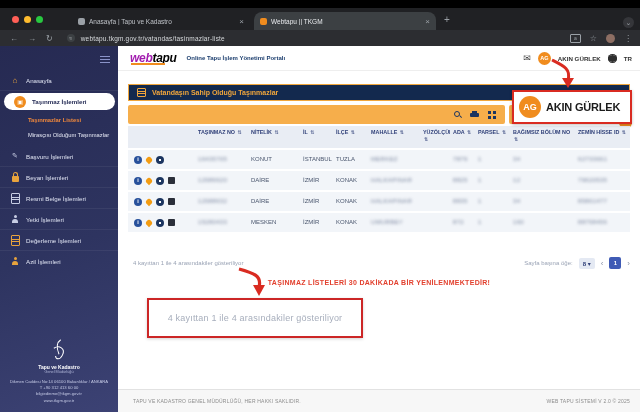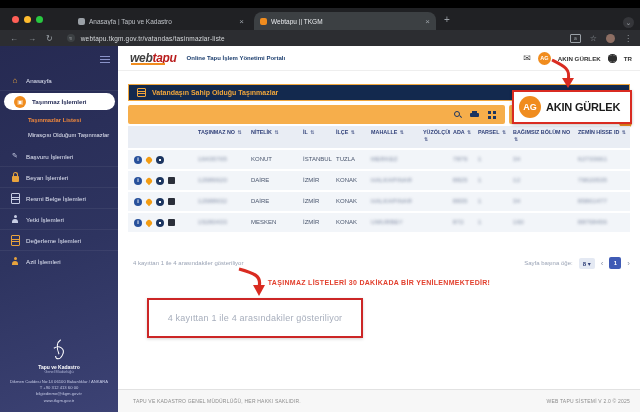--- a/index.html
+++ b/index.html
@@ -63,21 +63,21 @@
   .si-person.orange::before,.si-person.orange::after{background:#e8a33d;}
   .sfoot{position:absolute;left:0;bottom:8px;width:118px;text-align:center;color:#cfd3ea;}
   .slogo{display:block;margin:0 auto 2px;}
   .sorg{font-size:5px;font-weight:bold;color:#fff;}
   .sorgsub{font-size:3.8px;color:#aeb4d6;margin-bottom:5px;}
   .saddr{font-size:4.2px;line-height:1.5;color:#c3c8e4;}
   
   .mainhead{position:absolute;left:118px;top:46px;width:522px;height:24px;background:#fff;
             border-bottom:1px solid #eee;display:flex;align-items:center;}
   .logo{margin-left:12px;font-size:12px;font-weight:bold;font-style:italic;letter-spacing:-.3px;}
-  .logo .lw{color:#404040;} .logo .lt{color:#b91c1c;}
+  .logo .lw{color:#a21caf;} .logo .lt{color:#000000;}
   .logo-underline{position:absolute;left:131px;top:63px;width:34px;height:1.5px;background:#f08c1e;}
   .portalsub{margin-left:10px;font-size:6px;font-weight:bold;color:#1c3e6e;}
   .headright{margin-left:auto;margin-right:8px;display:flex;align-items:center;gap:7px;}
   .env{font-size:9px;color:#333;}
   .agdot{width:13px;height:13px;border-radius:50%;background:#f08c1e;color:#fff;font-size:5.5px;font-weight:bold;
          display:flex;align-items:center;justify-content:center;}
   .uname{font-size:6.2px;font-weight:bold;color:#333;}
   .globe{width:9px;height:9px;border-radius:50%;background:#2e2e2e;
          box-shadow:inset 0 0 0 1px #2e2e2e, inset 0 2.5px 0 -1.5px #fff, inset 0 -2.5px 0 -1.5px #fff;}
   .lang{font-size:6.2px;font-weight:bold;color:#333;}

